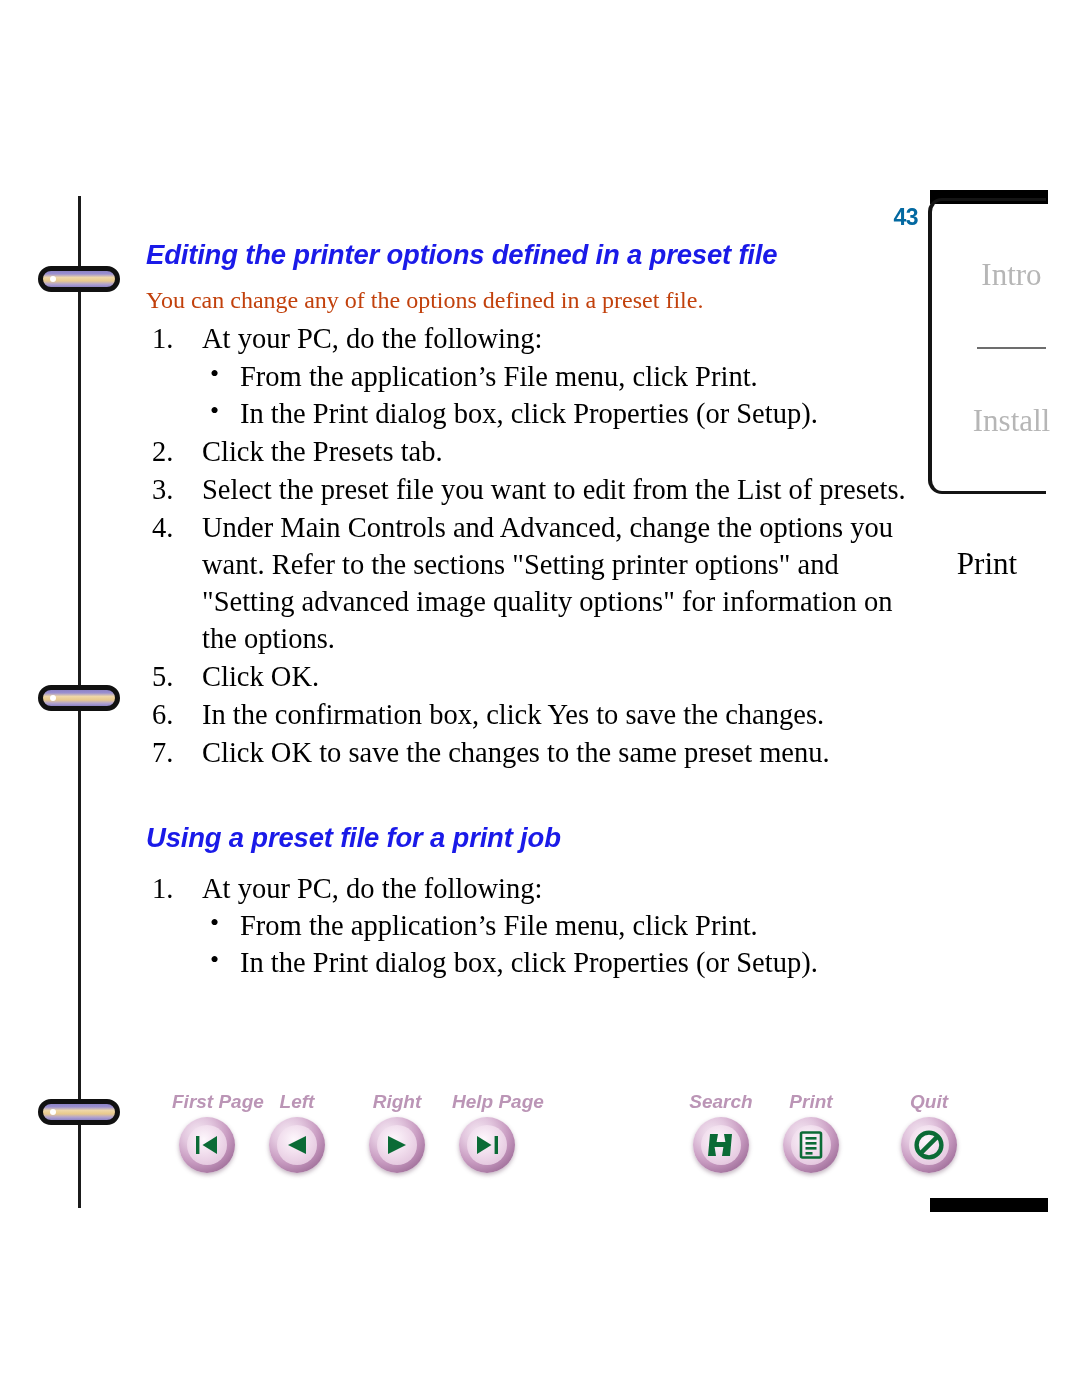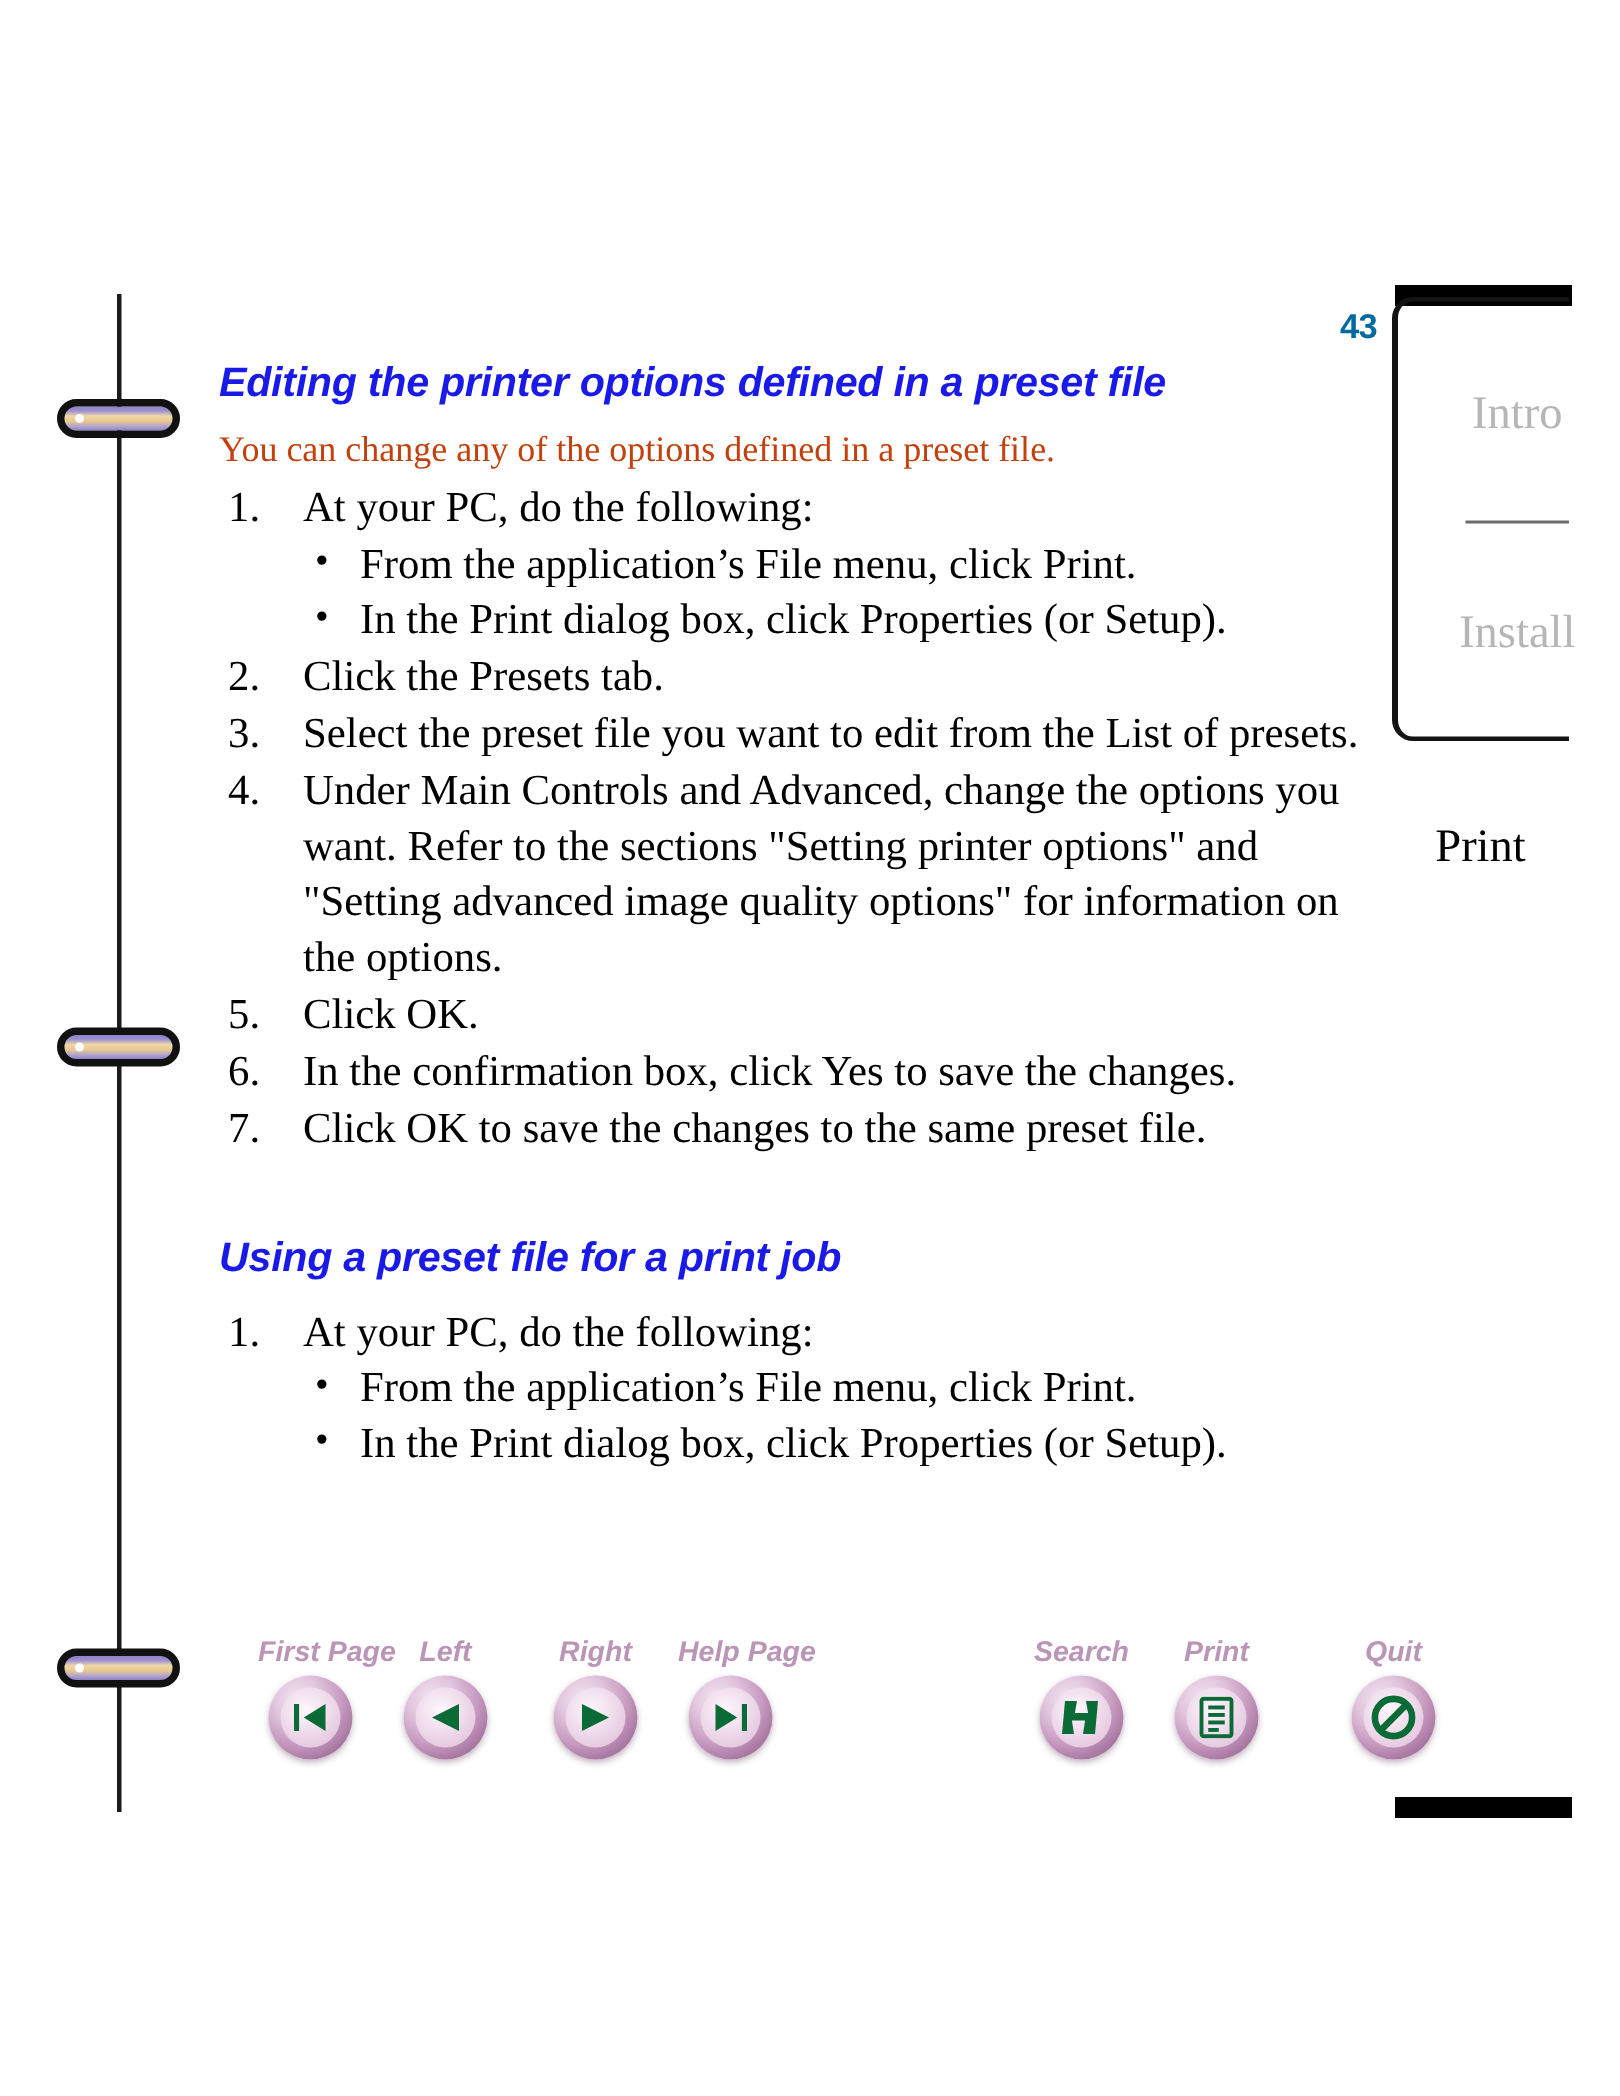--- a/index.html
+++ b/index.html
@@ -316,21 +316,21 @@
     <li>
       <span class="step-num">5.</span>
       <span class="step-text">Click OK.</span>
     </li>
     <li>
       <span class="step-num">6.</span>
       <span class="step-text">In the confirmation box, click Yes to save the changes.</span>
     </li>
     <li>
       <span class="step-num">7.</span>
-      <span class="step-text">Click OK to save the changes to the same preset file.</span>
+      <span class="step-text">Click OK to save the changes to the same preset menu.</span>
     </li>
   </ol>
 
   <h2 class="section-heading" id="heading-using">Using a preset file for a print job</h2>
 
   <ol class="steps" id="steps-using">
     <li>
       <span class="step-num">1.</span>
       <span class="step-text">At your PC, do the following:</span>
       <ul class="substeps">

